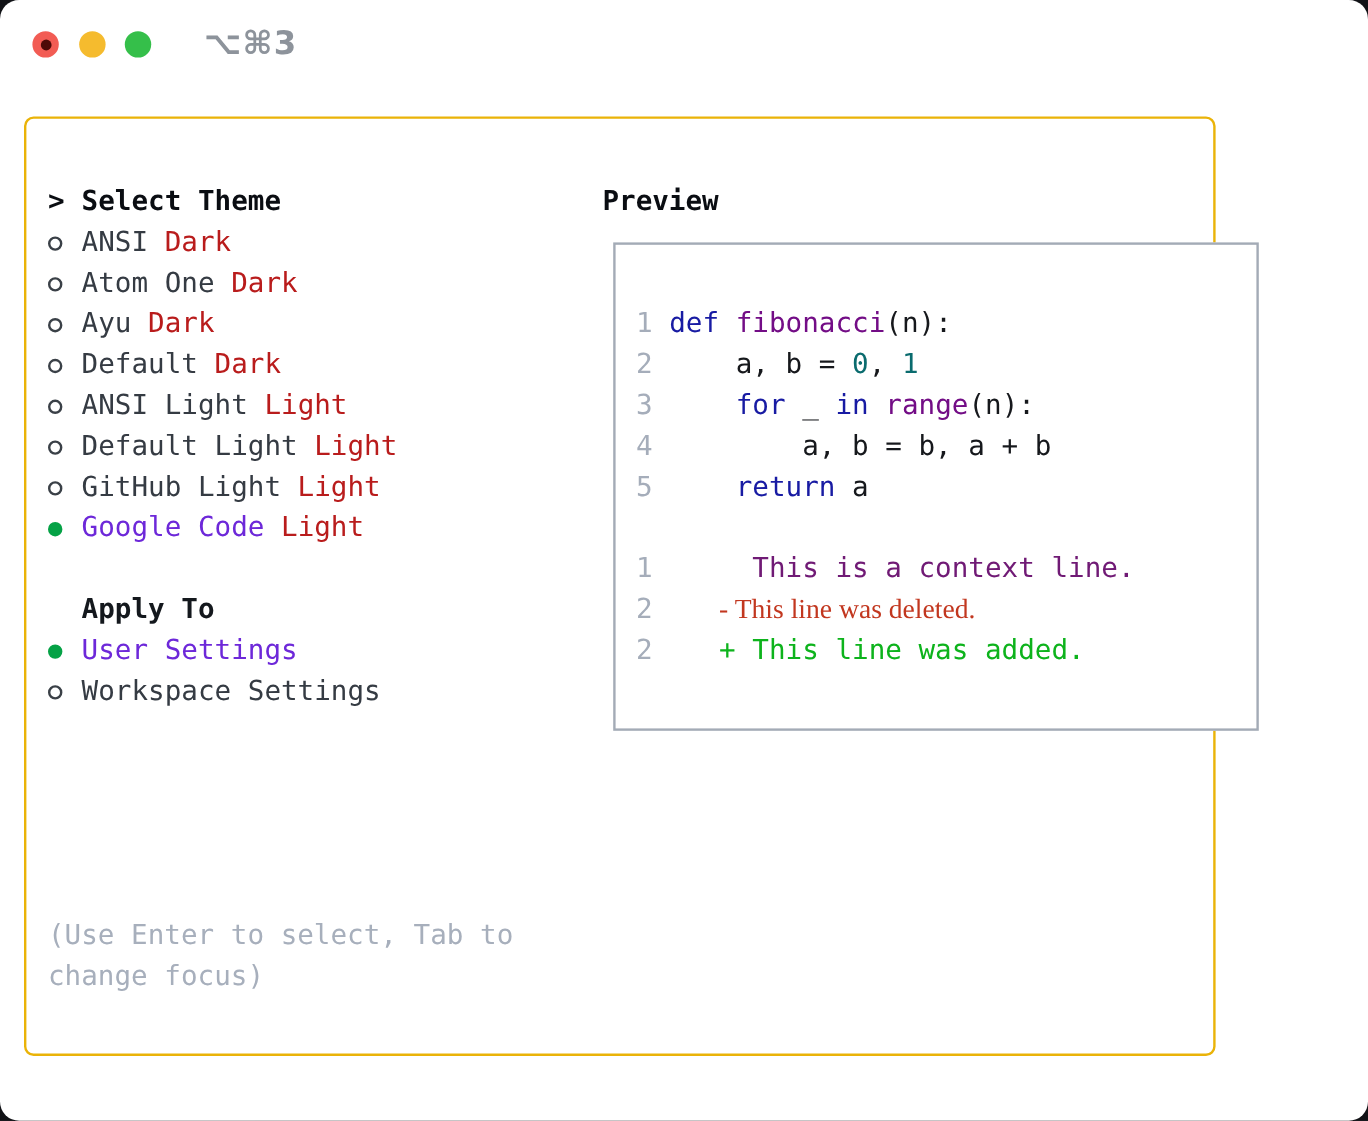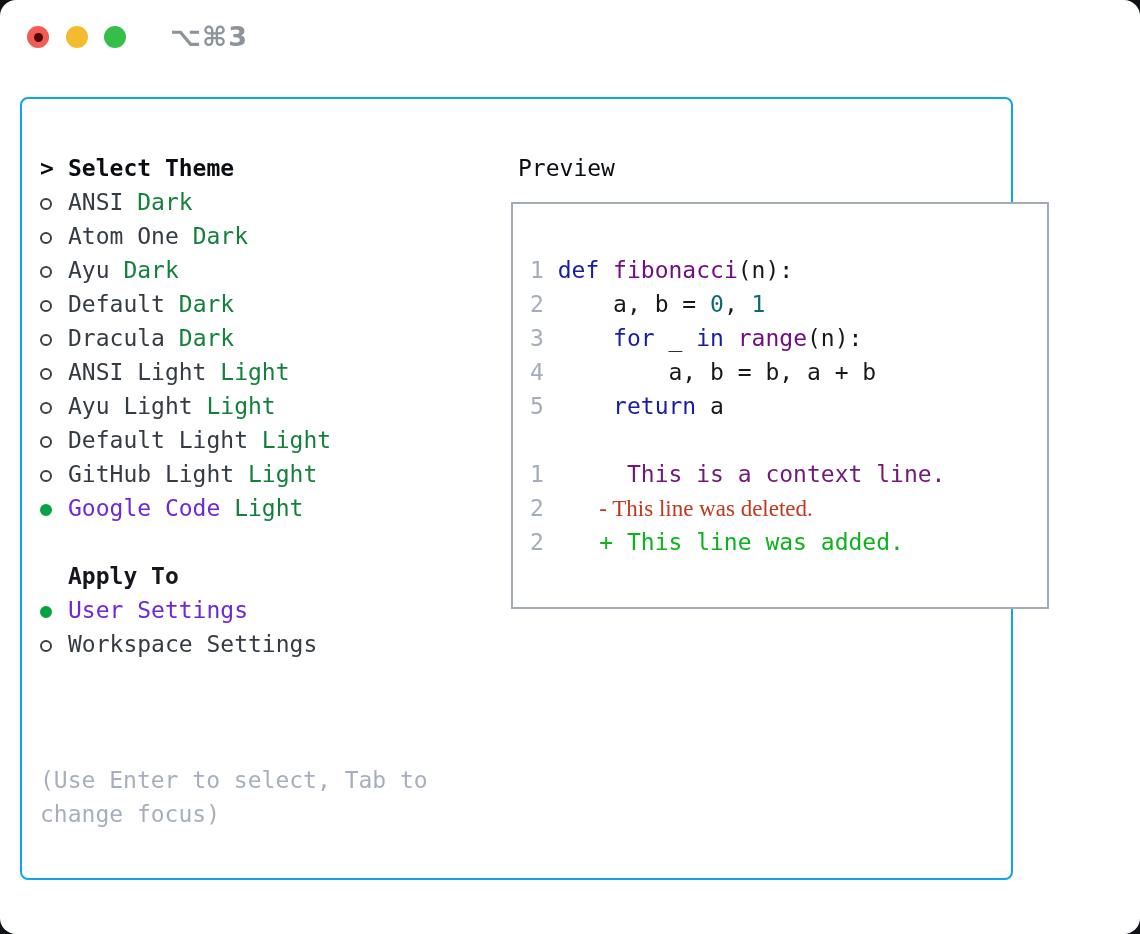--- a/index.html
+++ b/index.html
@@ -23,48 +23,48 @@
   .traffic.max  { left: 104px; background: #35bf4a; }
   .shortcut {
     position: absolute; left: 170px; top: 22px; font-size: 27px; line-height: 30px;
     color: #8d939b; font-weight: 600; font-family: "DejaVu Sans", sans-serif;
     letter-spacing: 1px;
   }
 
   
   .main-box {
     position: absolute; left: 20px; top: 97px; width: 993px; height: 783px;
-    border: 2px solid #0ea5e9; border-radius: 8px; background: #ffffff;
+    border: 2px solid #eab308; border-radius: 8px; background: #ffffff;
   }
 
   .grid-line { height: 34px; line-height: 34px; white-space: pre; font-size: 23px; color: #353b43; }
 
   
   .left-col { position: absolute; left: 18px; top: 52px; width: 450px; }
   .marker { display: inline-block; width: 28px; vertical-align: baseline; }
   .cursor-mark { font-weight: 700; color: #0a0d12; }
   .dot {
     display: inline-block; width: 12px; height: 12px; border: 2.5px solid #3a4047;
     border-radius: 50%; background: transparent;
   }
   .dot.sel { background: #05a246; border-color: #05a246; }
   .hdr { font-weight: 700; color: #0a0d12; }
   .name { color: #353b43; }
   .name.sel { color: #6d28d9; }
-  .variant { color: #15803d; }
+  .variant { color: #b91c1c; }
   .apply-hdr { font-weight: 600; color: #14181d; }
   .row { cursor: default; }
 
   .hint {
     position: absolute; left: 18px; top: 664px; width: 430px;
     font-size: 23px; line-height: 34px; color: #a7afbc; white-space: normal;
   }
 
   
-  .preview-title { position: absolute; left: 496px; top: 52px; font-weight: 400; color: #0a0d12; }
+  .preview-title { position: absolute; left: 480px; top: 52px; font-weight: 700; color: #0a0d12; }
   .preview-box {
     position: absolute; left: 489px; top: 103px; width: 538px; height: 407px;
     border: 2px solid #a3abb6; background: #ffffff; overflow: hidden;
   }
   .code { position: absolute; left: 17px; top: 49px; }
   .code-line { height: 34px; line-height: 34px; white-space: pre; font-size: 23px; color: #16181c; }
   .ln  { color: #a5adba; }
   .kw  { color: #181ba3; }
   .fn  { color: #730d86; }
   .num { color: #0a6b6e; }
@@ -87,23 +87,21 @@
 
   <div class="main-box">
 
     <div class="left-col">
       <div class="grid-line row"><span class="marker"><span class="cursor-mark">&gt;</span></span><span class="hdr">Select Theme</span></div>
       <div id="theme-items">
           <div class="grid-line row"><span class="marker"><span class="dot"></span></span><span class="name">ANSI</span><span class="variant"> Dark</span></div>
           <div class="grid-line row"><span class="marker"><span class="dot"></span></span><span class="name">Atom One</span><span class="variant"> Dark</span></div>
           <div class="grid-line row"><span class="marker"><span class="dot"></span></span><span class="name">Ayu</span><span class="variant"> Dark</span></div>
           <div class="grid-line row"><span class="marker"><span class="dot"></span></span><span class="name">Default</span><span class="variant"> Dark</span></div>
-          <div class="grid-line row"><span class="marker"><span class="dot"></span></span><span class="name">Dracula</span><span class="variant"> Dark</span></div>
           <div class="grid-line row"><span class="marker"><span class="dot"></span></span><span class="name">ANSI Light</span><span class="variant"> Light</span></div>
-          <div class="grid-line row"><span class="marker"><span class="dot"></span></span><span class="name">Ayu Light</span><span class="variant"> Light</span></div>
           <div class="grid-line row"><span class="marker"><span class="dot"></span></span><span class="name">Default Light</span><span class="variant"> Light</span></div>
           <div class="grid-line row"><span class="marker"><span class="dot"></span></span><span class="name">GitHub Light</span><span class="variant"> Light</span></div>
           <div class="grid-line row"><span class="marker"><span class="dot sel"></span></span><span class="name sel">Google Code</span><span class="variant"> Light</span></div>
         </div>
       <div class="grid-line"></div>
       <div class="grid-line row"><span class="marker"></span><span class="apply-hdr">Apply To</span></div>
       <div id="apply-options">
           <div class="grid-line row"><span class="marker"><span class="dot sel"></span></span><span class="name sel">User Settings</span></div>
           <div class="grid-line row"><span class="marker"><span class="dot"></span></span><span class="name">Workspace Settings</span></div>
         </div>

